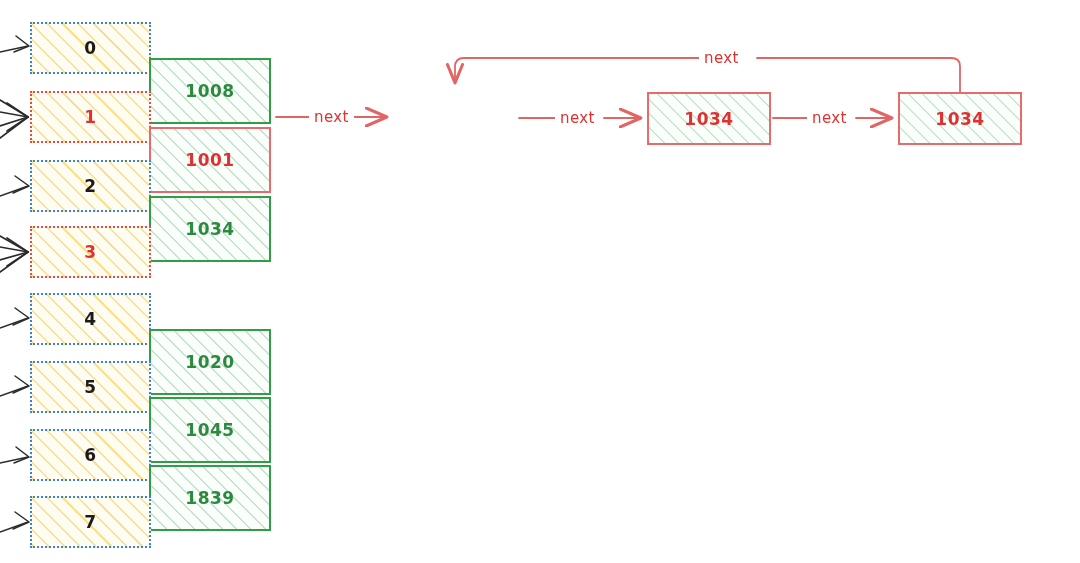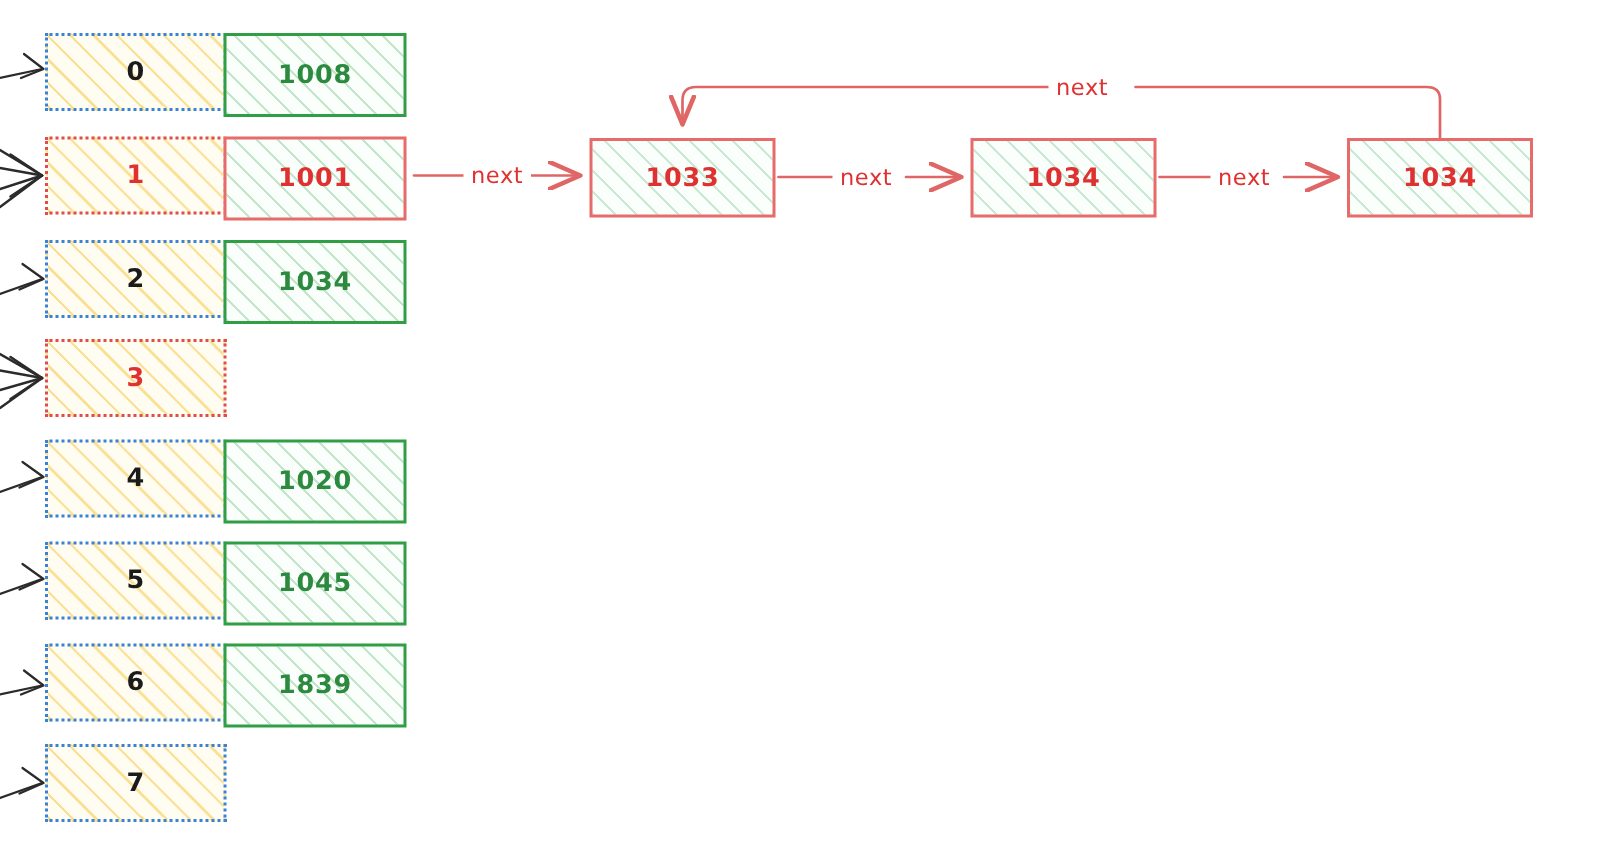--- a/index.html
+++ b/index.html
@@ -23,27 +23,28 @@
     background-color:#fffdf2;
     background-image:repeating-linear-gradient(45deg,
         rgba(247,200,70,.55) 0px, rgba(247,200,70,.55) 1.6px,
         rgba(255,255,255,0) 1.6px, rgba(255,255,255,0) 11px);
   }
   .idx-cell.alert{ border-color:#e04b4b; }
   .idx-cell span{color:#1b1b1b;}
   .idx-cell.alert span{color:#e03131;}
 
   .val-cell{
-    width:122px;height:56px;
+    width:122px;height:66px;
     border:2px solid #2f9e44;
     background-color:#fbfffc;
     background-image:repeating-linear-gradient(45deg,
         rgba(64,170,90,.30) 0px, rgba(64,170,90,.30) 1.4px,
         rgba(255,255,255,0) 1.4px, rgba(255,255,255,0) 10px);
     margin-left:-2px;
+    margin-top:36px;
   }
   .val-cell.alert{ border-color:#e86b6b; }
   .val-cell span{color:#2b8a3e;}
   .val-cell.alert span{color:#e03131;}
 
   
   .node{
     position:absolute;width:124px;height:53px;box-sizing:border-box;
     border:2px solid #e86b6b;
     background-color:#fbfffc;
@@ -206,23 +207,20 @@
       <span>1839</span>
     </div>
   </div>
 
   <div class="bucket-row" style="left:30px;top:496px;">
     <div class="cell idx-cell">
       <span>7</span>
     </div>
   </div>
 
-  <div class="node" style="left:393px;top:92px;">
-    <span>1033</span>
-  </div>
   <div class="node" style="left:647px;top:92px;">
     <span>1034</span>
   </div>
   <div class="node" style="left:898px;top:92px;">
     <span>1034</span>
   </div>
 
   <div class="edge-label" style="left:309px;top:108px;">next</div>
   <div class="edge-label" style="left:555px;top:109px;">next</div>
   <div class="edge-label" style="left:807px;top:109px;">next</div>

